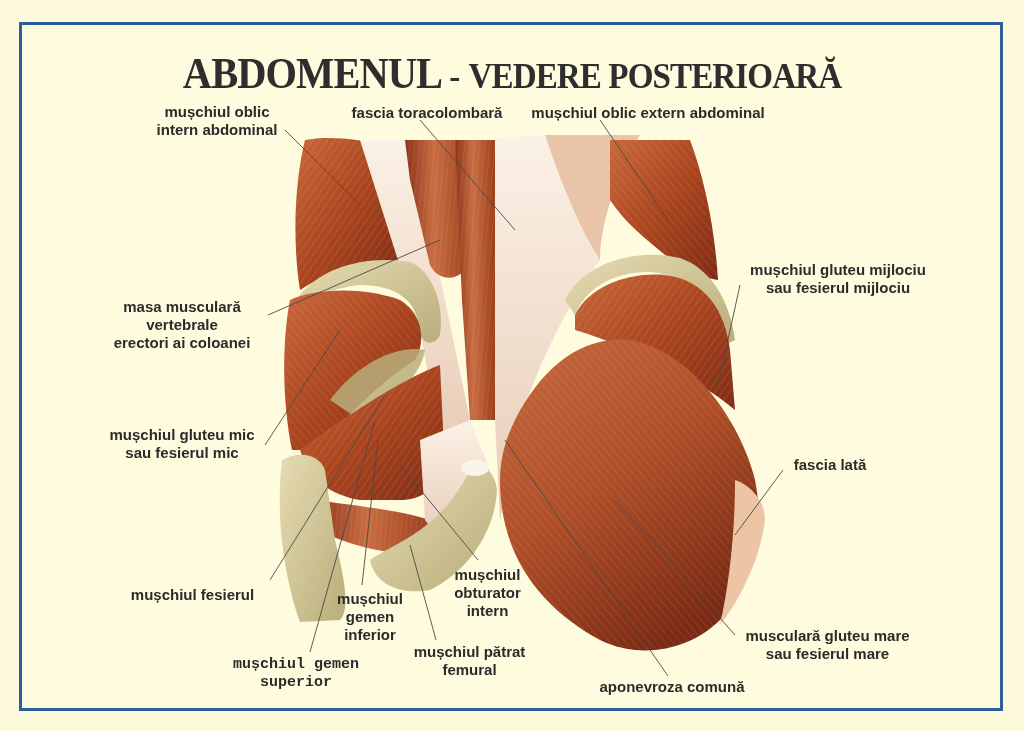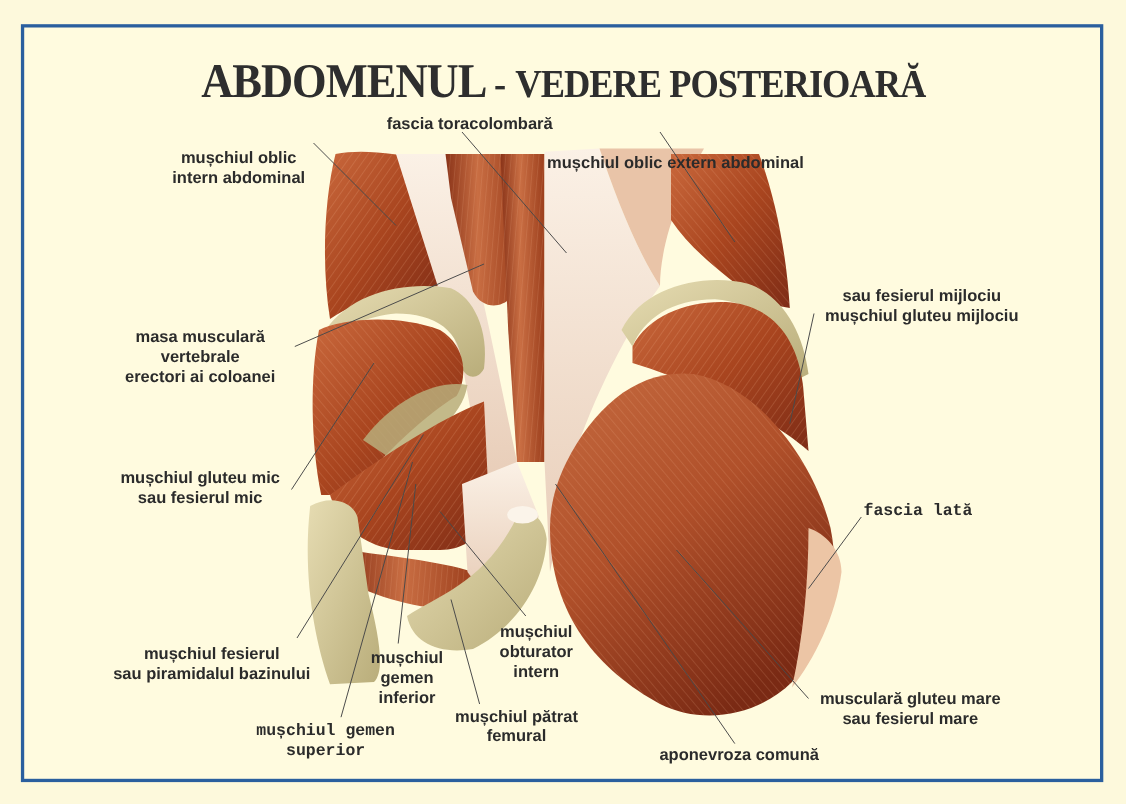--- a/index.html
+++ b/index.html
@@ -135,49 +135,48 @@
     <line x1="270" y1="580" x2="385" y2="395"></line>
     <line x1="362" y1="585" x2="378" y2="440"></line>
     <line x1="478" y1="560" x2="400" y2="465"></line>
     <line x1="310" y1="652" x2="375" y2="420"></line>
     <line x1="436" y1="640" x2="410" y2="545"></line>
     <line x1="735" y1="635" x2="615" y2="500"></line>
     <line x1="668" y1="676" x2="505" y2="440"></line>
   </g>
 </svg>
 
-<div class="label" style="left:147px; top:103px; width:140px;margin-top:32px;">
+<div class="label" style="left:147px; top:103px; width:140px;">
   <span>mușchiul oblic</span>
   <span>intern abdominal</span>
 </div>
 <div class="label" style="left:342px; top:104px; width:170px;">
   <span>fascia toracolombară</span>
 </div>
-<div class="label" style="left:484px; top:104px; width:260px;margin-top:36px;">
+<div class="label" style="left:518px; top:104px; width:260px;">
   <span>mușchiul oblic extern abdominal</span>
 </div>
 <div class="label" style="left:733px; top:261px; width:210px;">
+  <span>mușchiul gluteu mijlociu</span>
   <span>sau fesierul mijlociu</span>
-  <span>mușchiul gluteu mijlociu</span>
 </div>
 <div class="label" style="left:96px; top:298px; width:172px;">
   <span>masa musculară</span>
   <span>vertebrale</span>
   <span>erectori ai coloanei</span>
 </div>
 <div class="label" style="left:96px; top:426px; width:172px;">
   <span>mușchiul gluteu mic</span>
   <span>sau fesierul mic</span>
 </div>
-<div class="label" style="left:785px; top:456px; width:90px;font-family:Liberation Mono, monospace;">
+<div class="label" style="left:785px; top:456px; width:90px;">
   <span>fascia lată</span>
 </div>
 <div class="label" style="left:90px; top:586px; width:205px;">
   <span>mușchiul fesierul</span>
-  <span>sau piramidalul bazinului</span>
 </div>
 <div class="label" style="left:330px; top:590px; width:80px;">
   <span>mușchiul</span>
   <span>gemen</span>
   <span>inferior</span>
 </div>
 <div class="label" style="left:445px; top:566px; width:85px;">
   <span>mușchiul</span>
   <span>obturator</span>
   <span>intern</span>

